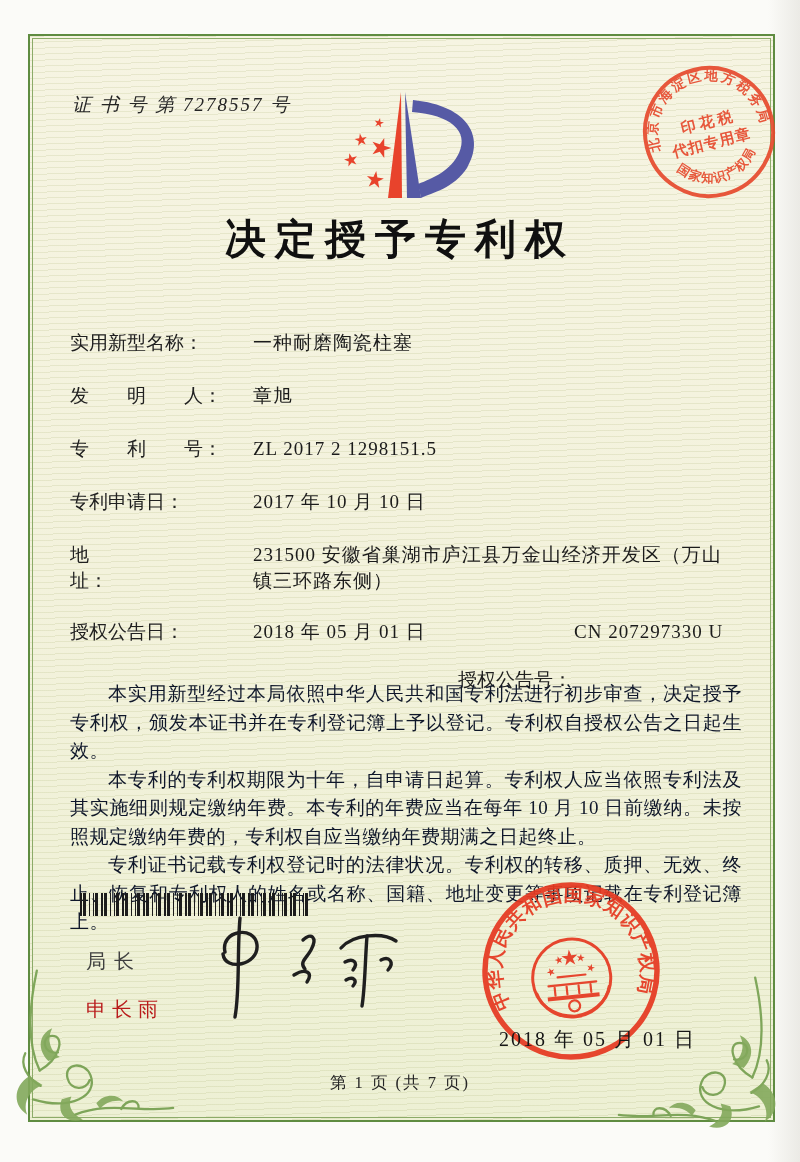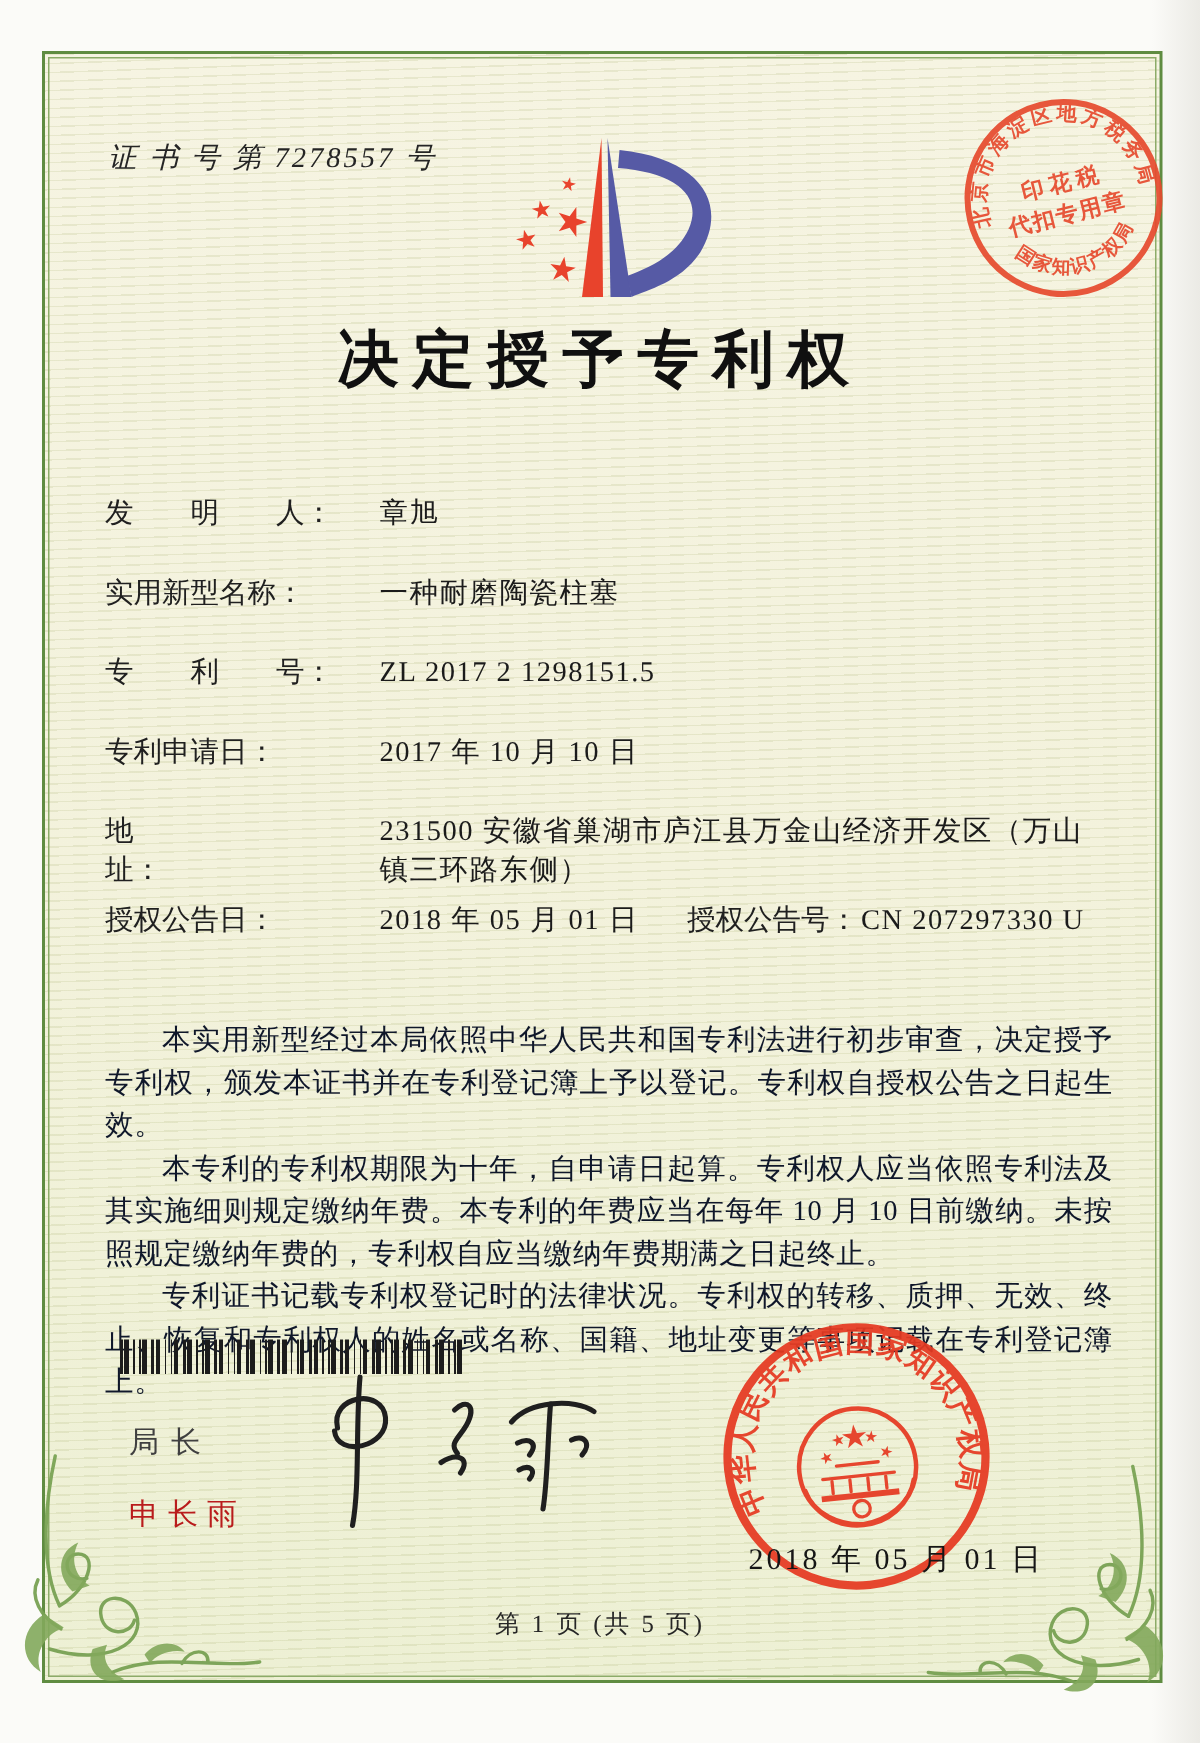--- a/index.html
+++ b/index.html
@@ -31,24 +31,24 @@
   .logo{position:absolute;left:318px;top:80px;width:170px;height:125px;}
   .tax-stamp{position:absolute;left:634px;top:57px;width:150px;height:150px;transform:rotate(-14deg);opacity:.92;}
   .title{
     position:absolute;left:0;right:0;top:212px;margin:0;
     text-align:center;font-size:41px;font-weight:700;letter-spacing:9px;color:#101010;
   }
   .fields{position:absolute;left:70px;top:330px;width:672px;font-size:19px;}
   .row{line-height:26px;margin-bottom:27px;position:relative;}
   .flabel{display:inline-block;width:183px;vertical-align:top;color:#202020;}
   .fvalue{letter-spacing:1px;color:#1b1b1b;}
-  .row-addr{margin-bottom:7px;}
+  .row-addr{margin-bottom:25px;}
   .row-addr .fvalue{display:inline-block;width:472px;vertical-align:top;}
   .grant-right{position:absolute;left:388px;top:0;white-space:nowrap;}
-  .grant-right .flabel{width:auto;margin-right:2px;}
+  .grant-right .flabel{width:auto;margin-right:2px;margin-top:48px;}
 
   .paragraphs{position:absolute;left:70px;top:680px;width:672px;font-size:19px;line-height:28.5px;text-align:justify;}
   .paragraphs p{margin:0;text-indent:2em;letter-spacing:0.5px;color:#0f172a;}
 
   .barcode{
     position:absolute;left:80px;top:893px;width:230px;height:23px;
     background:repeating-linear-gradient(90deg,
       #1c1c1c 0 2px, transparent 2px 3px,
       #1c1c1c 3px 6px, transparent 6px 9px,
       #1c1c1c 9px 10px, transparent 10px 13px,
@@ -111,24 +111,24 @@
         <textPath href="#taxArcBottom" startOffset="50%" text-anchor="middle">国家知识产权局</textPath>
       </text>
       <text x="75" y="70" font-size="15" font-weight="bold" fill="#e64a2e" text-anchor="middle">印 花 税</text>
       <text x="75" y="91" font-size="15" font-weight="bold" fill="#e64a2e" text-anchor="middle" letter-spacing="1">代扣专用章</text>
     </svg>
 
     <h1 class="title">决定授予专利权</h1>
 
     <div class="fields">
       <div class="row">
+        <span class="flabel">实用新型名称：</span><span class="fvalue">一种耐磨陶瓷柱塞</span>
+      </div>
+      <div class="row">
         <span class="flabel">发　　明　　人：</span><span class="fvalue">章旭</span>
-      </div>
-      <div class="row">
-        <span class="flabel">实用新型名称：</span><span class="fvalue">一种耐磨陶瓷柱塞</span>
       </div>
       <div class="row">
         <span class="flabel">专　　利　　号：</span><span class="fvalue">ZL 2017 2 1298151.5</span>
       </div>
       <div class="row">
         <span class="flabel">专利申请日：</span><span class="fvalue">2017 年 10 月 10 日</span>
       </div>
       <div class="row row-addr">
         <span class="flabel">地　　　　　　　址：</span><span class="fvalue">231500 安徽省巢湖市庐江县万金山经济开发区（万山镇三环路东侧）</span>
       </div>
@@ -187,21 +187,21 @@
           <path d="M-18,8 V16 M-6,8 V16 M6,8 V16 M18,8 V16"></path>
           <circle cx="0" cy="28" r="5.5"></circle>
           <path d="M-36,12 C-32,28 -16,37 0,38"></path>
           <path d="M36,12 C32,28 16,37 0,38"></path>
         </g>
       </g>
     </svg>
 
     <div class="seal-date">2018 年 05 月 01 日</div>
 
-    <div class="footer">第 1 页 (共 5 页)</div>
+    <div class="footer">第 1 页 (共 7 页)</div>
 
     <svg class="orn orn-left" viewBox="0 0 175 175">
       <g stroke="#79a254" fill="none" stroke-width="2.4" stroke-linecap="round" opacity="0.95">
         <path d="M30,8 C22,45 20,85 33,112"></path>
         <path d="M33,112 C54,100 60,76 46,76 C34,76 36,96 52,93"></path>
         <path d="M26,142 C66,154 94,138 86,117 C80,102 58,104 62,120 C65,133 82,133 85,122"></path>
         <path d="M70,158 C105,144 138,156 172,151"></path>
         <path d="M118,152 C124,141 137,142 136,151"></path>
         <path d="M34,128 C20,120 12,106 18,94"></path>
       </g>

